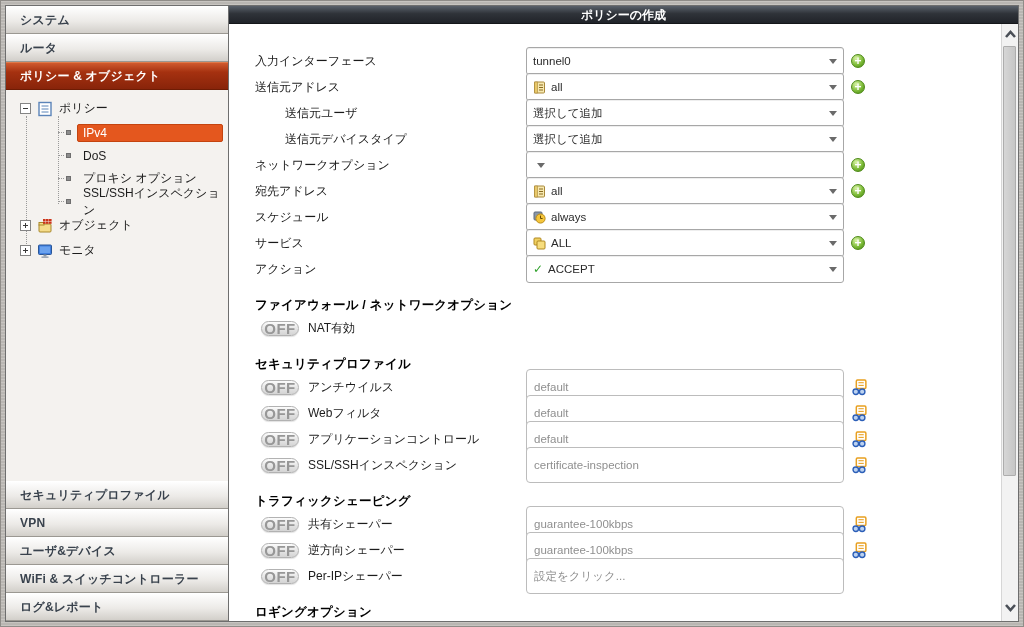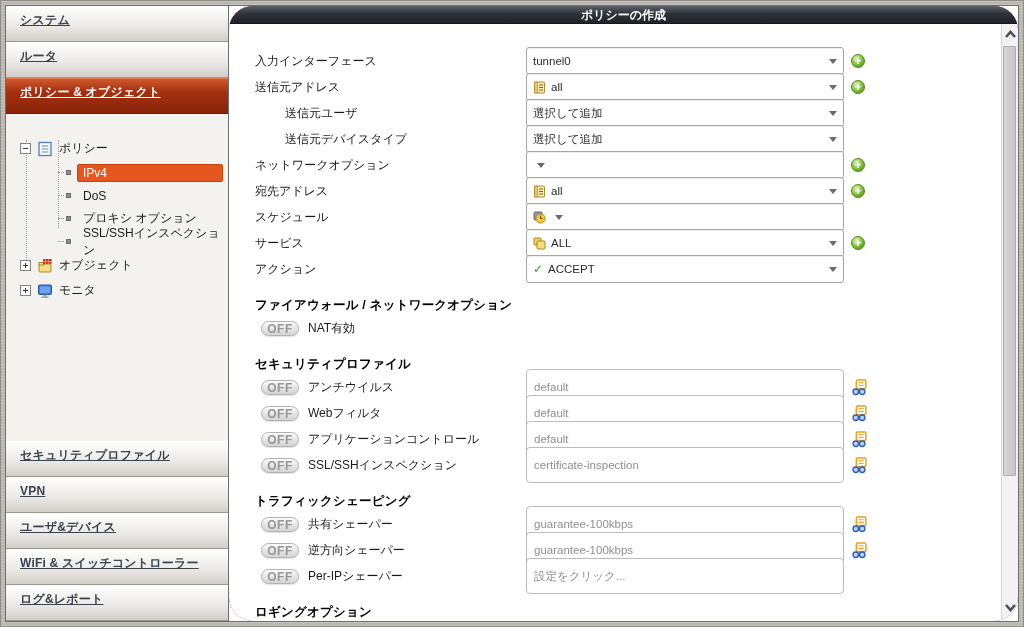--- a/index.html
+++ b/index.html
@@ -8,47 +8,47 @@
 
   .frame { position:relative; width:1024px; height:627px;
     background:repeating-linear-gradient(0deg,#c7c4c0 0 1px,#b9b6b2 1px 3px);
     border:1px solid #8f8c88; padding:4px; }
   .inner { position:relative; width:100%; height:100%; display:flex;
     border:1px solid #6e6e6e; background:#fff; }
 
   
   .sidebar { width:223px; min-width:223px; background:#f4f2ef; border-right:1px solid #6e6e6e;
     display:flex; flex-direction:column; }
-  .acc { height:36px; line-height:27px; padding-left:14px; font-weight:bold; color:#39424d;
+  .acc { height:28px; line-height:27px; padding-left:14px; font-weight:bold; color:#39424d;
     background:linear-gradient(#fefefe,#eceae7 55%,#d2cfca);
     border-bottom:1px solid #9b9892; border-top:1px solid #ffffff; cursor:pointer;
-    letter-spacing:.2px;text-decoration:underline; }
+    letter-spacing:.2px; }
   .acc-active { background:linear-gradient(#d05a2e,#a53110 35%,#88240a);
     color:#fff; border-top:1px solid #e07a4a; border-bottom:1px solid #6e1c04; }
 
-  .tree { flex:1; position:relative; background:#f4f2ef; padding-top:22px; overflow:hidden; }
+  .tree { flex:1; position:relative; background:#f4f2ef; padding-top:6px; overflow:hidden; }
   .vline { position:absolute; width:0; border-left:1px dotted #9a9a9a; }
   .vline-outer { left:20px; top:26px; height:128px; }
   .vline-kids  { left:52px; top:26px; height:88px; }
   .trow { display:flex; align-items:center; height:25px; padding-left:14px; position:relative; }
   .expander { width:11px; height:11px; background:#fff; border:1px solid #848484; margin-right:6px;
     position:relative; cursor:pointer; flex:none; }
   .expander::before { content:""; position:absolute; left:2px; right:2px; top:4px; height:1px; background:#3a3a3a; }
   .expander.plus::after { content:""; position:absolute; top:2px; bottom:2px; left:4px; width:1px; background:#3a3a3a; }
   .ticon { width:16px; height:16px; margin-right:6px; flex:none; }
   .tlabel { cursor:pointer; }
   .tchild { display:flex; align-items:center; height:23px; padding-left:48px; position:relative; }
   .tchild::before { content:""; position:absolute; left:52px; width:6px; border-top:1px dotted #9a9a9a; top:11px; }
   .bullet { width:5px; height:5px; background:#8c8c8c; border:1px solid #6e6e6e; margin:0 6px 0 12px; flex:none; }
   .childtext { padding:2px 6px; cursor:pointer; }
   .tchild.selected .childtext { background:#e4571e; color:#fff; border-radius:2px;
     flex:1; margin-right:5px; border:1px solid #c4440f; padding:1px 5px; }
 
   
-  .main { flex:1; position:relative; background:#be185d; overflow:hidden;border-radius:24px; }
+  .main { flex:1; position:relative; background:#be185d; overflow:hidden; }
   .titlebar { height:18px; line-height:18px; text-align:center; color:#fff; font-weight:bold;
     background:linear-gradient(#5a616b,#2f3339 45%,#202329); border-bottom:1px solid #141619; }
   .content { position:absolute; top:18px; left:0; right:17px; bottom:0; background:#fff;
     padding:24px 0 0 26px; overflow:hidden; }
 
   .frow { display:flex; align-items:center; height:26px; }
   .flabel { width:271px; flex:none; color:#1a1a1a; }
   .flabel.indent { padding-left:30px; }
   .dropdown { width:318px; height:28px; background:#fff; border:1px solid #a7a7a7; border-radius:3px;
     display:flex; align-items:center; padding:11px 6px; cursor:pointer; box-shadow:0 1px 0 #eee inset; }
@@ -62,21 +62,21 @@
     border:1px solid #4e8a18; position:relative; }
   .plusbtn::before { content:"+"; position:absolute; left:0; right:0; top:-1px; text-align:center;
     color:#fff; font-weight:bold; font-size:12px; line-height:14px; }
 
   .section-title { font-weight:bold; font-size:12.5px; color:#000; margin-top:13px; height:20px;
     line-height:20px; letter-spacing:.2px; }
   .prow { display:flex; align-items:center; height:26px; padding-left:6px; }
   .pgroup { width:265px; flex:none; display:flex; align-items:center; }
   .offpill { width:38px; height:15px; border-radius:8px; flex:none; margin-right:9px; cursor:pointer;
     background:linear-gradient(#fcfcfc,#e2e2e2 60%,#d4d4d4); border:1px solid #b2b2b2;
-    color:#979797; font-size:12px; font-weight:bold; text-align:center; line-height:14px;
+    color:#979797; font-size:15px; font-weight:bold; text-align:center; line-height:14px;
     letter-spacing:.5px; box-shadow:0 1px 1px rgba(0,0,0,.12); }
   .pinput { width:318px; height:36px; border:1px solid #bcbcbc; border-radius:4px; background:#fff;
     font-size:11.5px; color:#8f8f8f; padding:0 7px; font-family:inherit; }
   .linkicon { width:17px; height:17px; margin-left:7px; flex:none; cursor:pointer; }
 
   
   .scrollbar { position:absolute; top:18px; right:0; bottom:0; width:17px; background:#f2f2f2;
     border-left:1px solid #d6d6d6; }
   .sb-up, .sb-down { position:absolute; left:0; right:0; height:16px; cursor:pointer; }
   .sb-up { top:3px; } .sb-down { bottom:6px; }
@@ -245,20 +245,21 @@
         <div class="flabel">スケジュール</div>
         <div class="dropdown">
           <span class="dd-icon">
             <svg viewBox="0 0 13 13" width="13" height="13">
                   <rect x="1" y="1" width="8" height="8" rx="1" fill="#8a97a8" stroke="#5f6b7a"></rect>
                   <circle cx="7.5" cy="7.5" r="4.6" fill="#f5c63c" stroke="#b98a14"></circle>
                   <line x1="7.5" y1="7.5" x2="7.5" y2="4.6" stroke="#6a4a00"></line>
                   <line x1="7.5" y1="7.5" x2="9.6" y2="7.5" stroke="#6a4a00"></line>
                 </svg>
           </span>
+          <span class="dd-text">always</span>
           <span class="dd-arrow"></span>
         </div>
       </div>
 
       <div class="frow">
         <div class="flabel">サービス</div>
         <div class="dropdown">
           <span class="dd-icon">
             <svg viewBox="0 0 13 13" width="13" height="13">
                   <rect x="1" y="1" width="7" height="7" rx="1" fill="#f0d060" stroke="#b08820"></rect>

